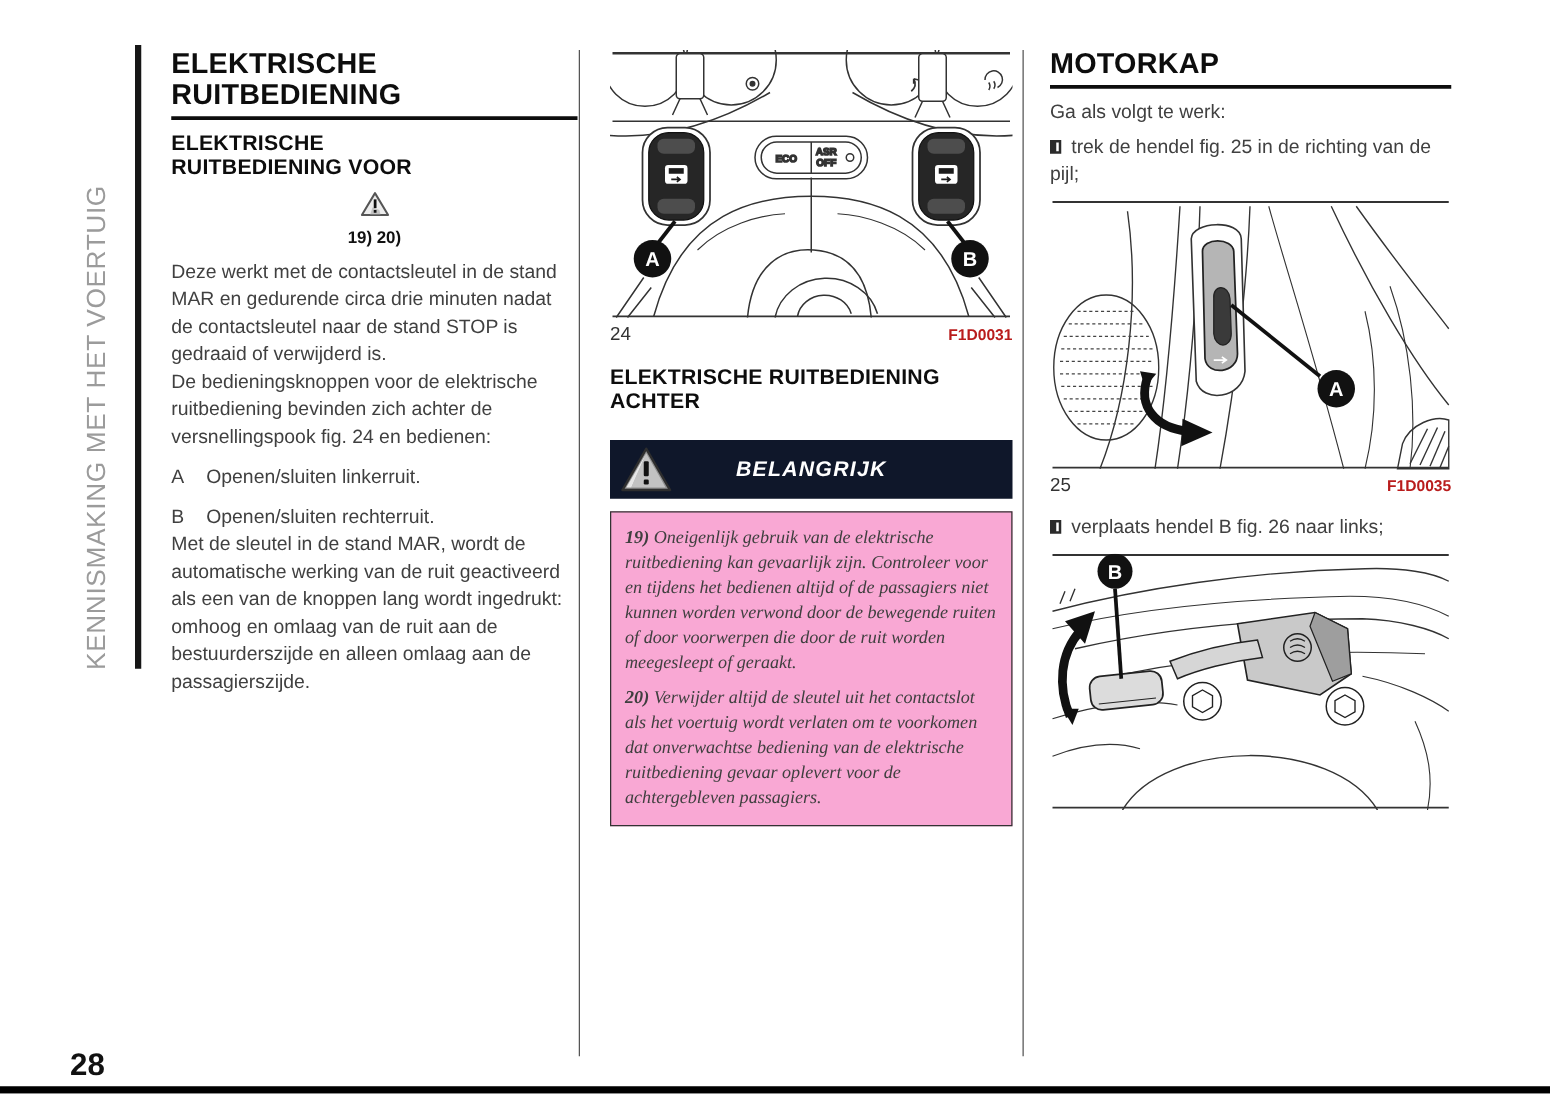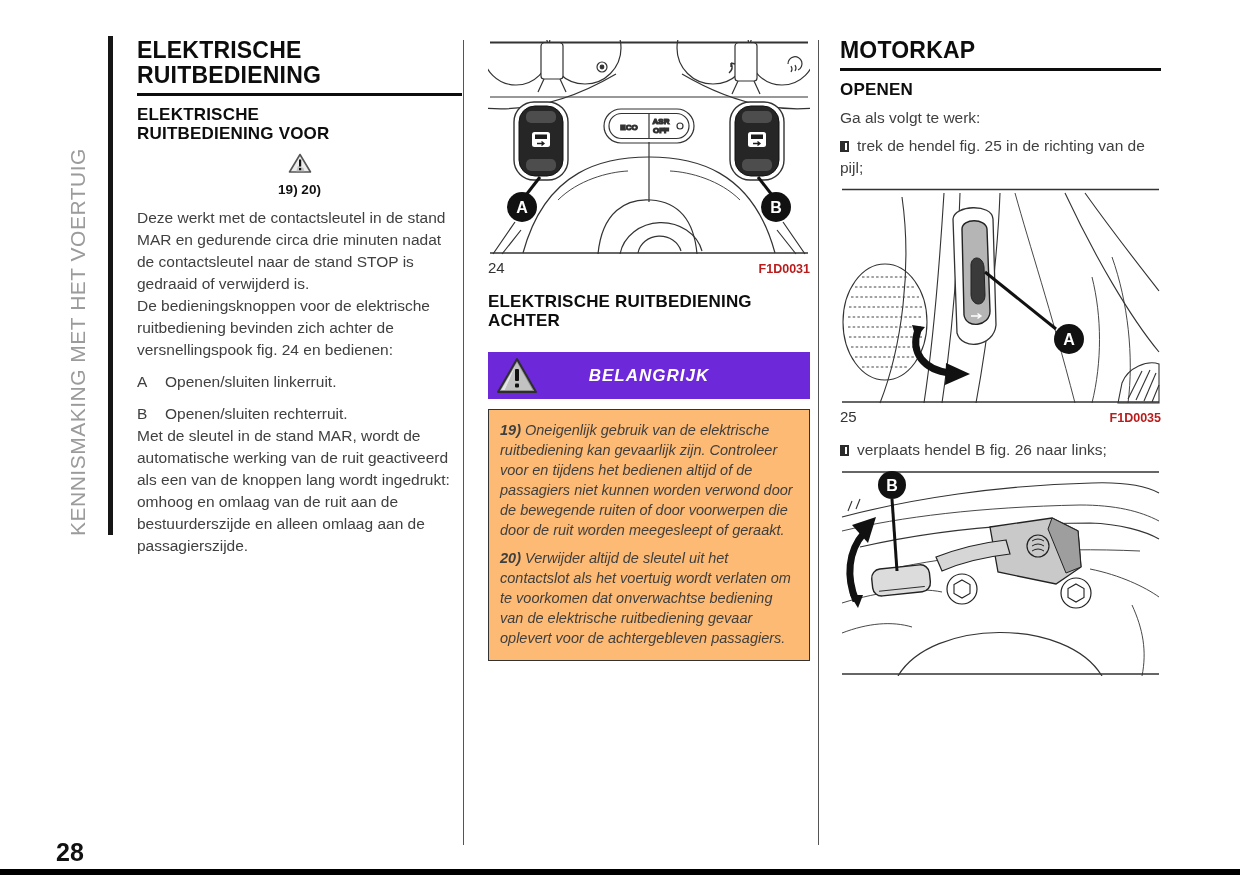--- a/index.html
+++ b/index.html
@@ -32,26 +32,26 @@
   .warn-row { display:flex; align-items:center; gap:8px; margin-top:10px;flex-direction:column; }
   .warn-refs { font-size:13.5px; font-weight:bold; color:#111; }
 
   .ab-row { display:flex; margin-top:10px; }
   .ab-key { width:28px; flex:0 0 28px; }
 
   .fig-caption { display:flex; justify-content:space-between; align-items:baseline; margin-top:4px; }
   .fig-num { font-size:15px; color:#333; }
   .fig-code { font-size:12.5px; font-weight:bold; color:#b91c1c; }
 
-  .banner { margin-top:22px; height:47px; background:#6d28d9; display:flex; align-items:center; position:relative; }
+  .banner { margin-top:22px; height:47px; background:#0f172a; display:flex; align-items:center; position:relative; }
   .banner-text { position:absolute; left:0; right:0; text-align:center; color:#fff;
     font-size:17px; font-weight:bold; font-style:italic; letter-spacing:1px; }
   .banner-icon { position:relative; margin-left:8px; z-index:2; }
 
-  .notes-box { margin-top:10px; border:1.5px solid #333; padding:10px 11px 12px 11px; background:#fdba74; }
+  .notes-box { margin-top:10px; border:1.5px solid #333; padding:10px 11px 12px 11px; background:#f9a8d4;font-family:Liberation Serif, serif; }
   .note { font-size:14.5px; line-height:20px; font-style:italic; color:#3f3f3f; }
   .note + .note { margin-top:8px; }
   .note-num { font-weight:bold; }
 
   .bullet-row { display:block; margin-top:6px; }
   .bullet-sq { display:inline-block; width:9px; height:11px; border:2px solid #2b2b2b;
     border-left-width:5px; margin-right:8px; vertical-align:-1px; }
 
   svg { display:block; }
   svg text { font-family:"Liberation Sans", sans-serif; }
@@ -203,21 +203,20 @@
       </div>
       <div class="note">
         <span class="note-num">20)</span>
         <span>Verwijder altijd de sleutel uit het contactslot als het voertuig wordt verlaten om te voorkomen dat onverwachtse bediening van de elektrische ruitbediening gevaar oplevert voor de achtergebleven passagiers.</span>
       </div>
     </div>
   </div>
 
   <div class="col col-right">
     <div class="h1">MOTORKAP</div>
-    <div class="h2">OPENEN</div>
     <div class="body-text" style="margin-top:8px;">Ga als volgt te werk:</div>
     <div class="bullet-row body-text">
       <span class="bullet-sq"></span><span>trek de hendel fig. 25 in de richting van de pijl;</span>
     </div>
 
     <svg width="321" height="217" viewBox="0 0 321 217" style="margin-top:8px;">
       <g stroke="#333" stroke-width="1.1" fill="none">
         <line x1="2" y1="2.5" x2="319" y2="2.5" stroke-width="1.6"></line>
 
         <path d="M104,6 C100,70 94,150 84,216"></path>

